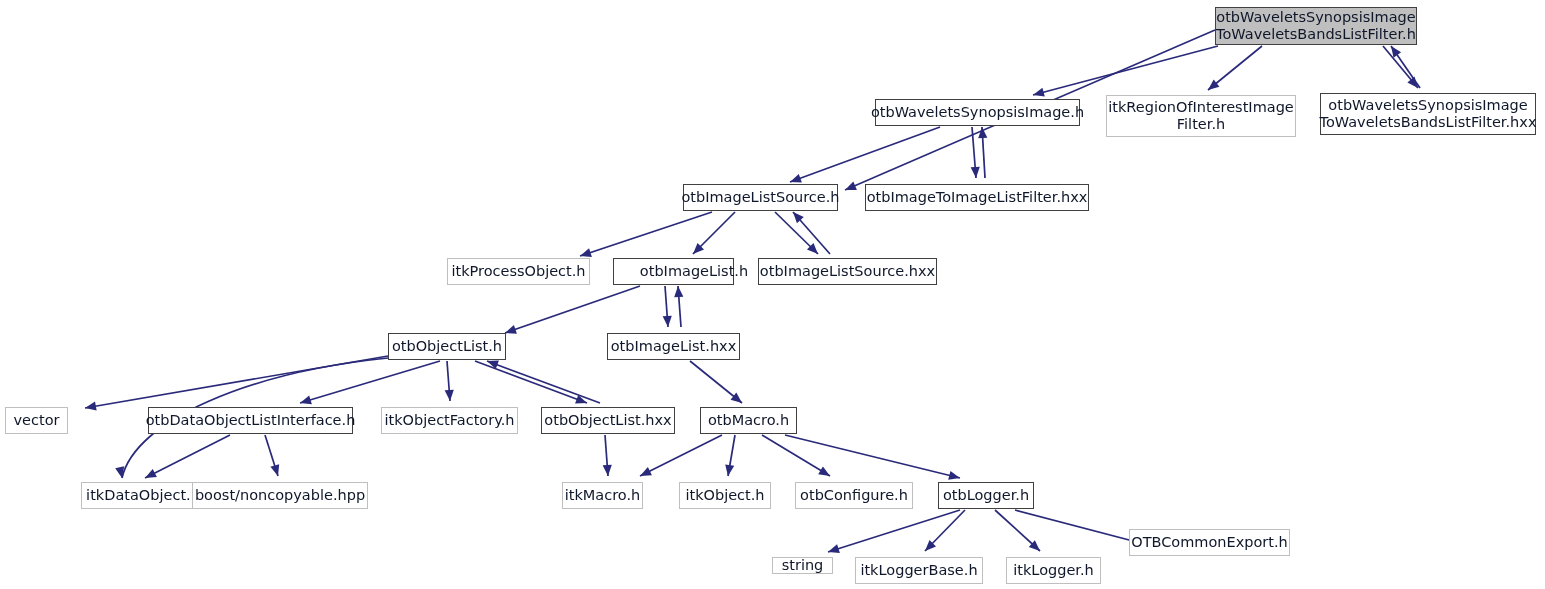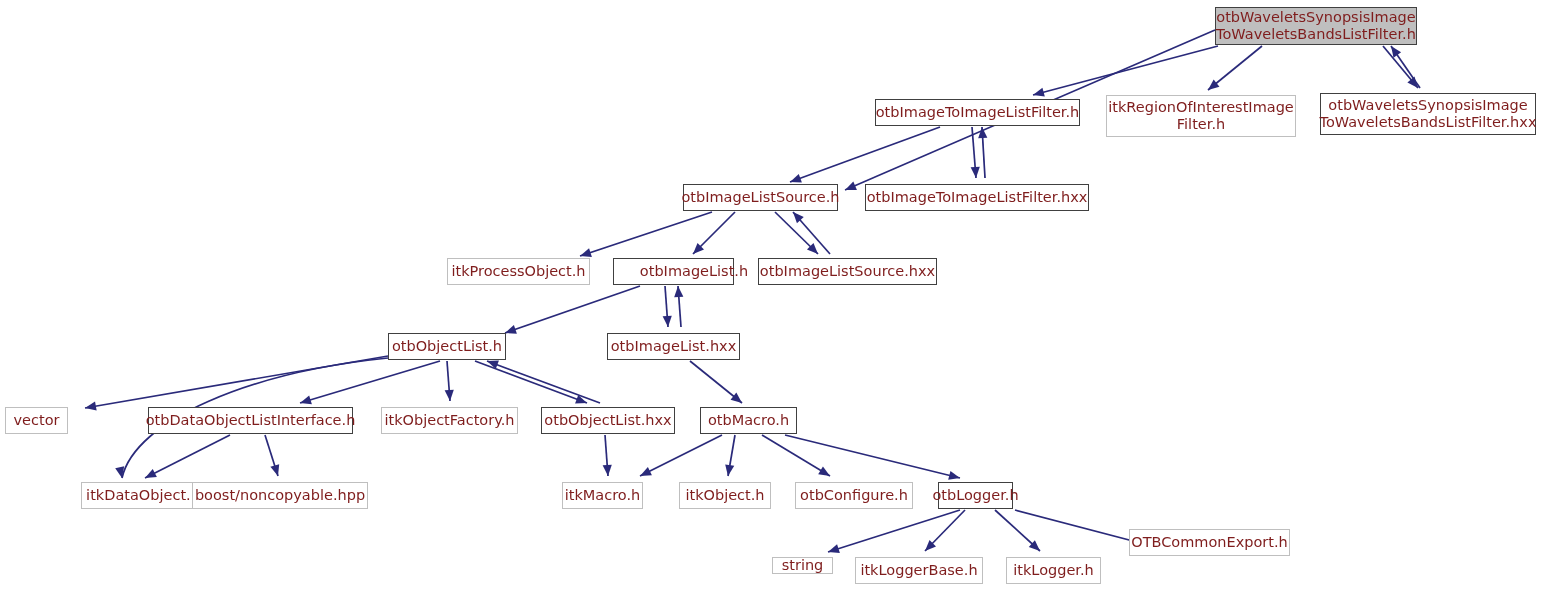--- a/index.html
+++ b/index.html
@@ -24,21 +24,21 @@
   }
   .node {
     position: absolute;
     box-sizing: border-box;
     display: flex;
     align-items: center;
     justify-content: center;
     text-align: center;
     line-height: 1.18;
     font-size: 14.5px;
-    color: #7f1d1d;
+    color: #0f172a;
     background: #ffffff;
     border: 1px solid #bfbfbf;
     white-space: pre;
     z-index: 5;
   }
   .node.strong {
     border: 1.6px solid #404040;
   }
   .node.current {
     background: #bfbfbf;
@@ -115,21 +115,21 @@
       <polygon points="0,0 -11,-4.6 -11,4.6" fill="#2a2a7a" transform="translate(925,551) rotate(135)"></polygon>
       <path d="M995,510 L1040,551" fill="none" stroke="#2a2a7a" stroke-width="1.7"></path>
       <polygon points="0,0 -11,-4.6 -11,4.6" fill="#2a2a7a" transform="translate(1040,551) rotate(42)"></polygon>
       <path d="M1015,510 L1175,552" fill="none" stroke="#2a2a7a" stroke-width="1.7"></path>
       <polygon points="0,0 -11,-4.6 -11,4.6" fill="#2a2a7a" transform="translate(1175,552) rotate(15)"></polygon>
     </svg>
 
   <div id="node-layer">
       <div class="node current" style="left: 1215px; top: 7px; width: 202px; height: 38px;">otbWaveletsSynopsisImage
 ToWaveletsBandsListFilter.h</div>
-      <div class="node strong" style="left: 875px; top: 99px; width: 205px; height: 27px;">otbImageToImageListFilter.h</div>
+      <div class="node strong" style="left: 875px; top: 99px; width: 205px; height: 27px;">otbWaveletsSynopsisImage.h</div>
       <div class="node " style="left: 1106px; top: 95px; width: 190px; height: 42px;">itkRegionOfInterestImage
 Filter.h</div>
       <div class="node strong" style="left: 1320px; top: 93px; width: 216px; height: 42px;">otbWaveletsSynopsisImage
 ToWaveletsBandsListFilter.hxx</div>
       <div class="node strong" style="left: 683px; top: 184px; width: 155px; height: 27px;">otbImageListSource.h</div>
       <div class="node strong" style="left: 865px; top: 184px; width: 224px; height: 27px;">otbImageToImageListFilter.hxx</div>
       <div class="node " style="left: 447px; top: 258px; width: 143px; height: 27px;">itkProcessObject.h</div>
       <div class="node strong" style="left: 613px; top: 258px; width: 121px; height: 27px; padding-left: 41px;">otbImageList.h</div>
       <div class="node strong" style="left: 758px; top: 258px; width: 179px; height: 27px;">otbImageListSource.hxx</div>
       <div class="node strong" style="left: 388px; top: 333px; width: 118px; height: 27px;">otbObjectList.h</div>
@@ -137,20 +137,20 @@
       <div class="node " style="left: 5px; top: 407px; width: 63px; height: 27px;">vector</div>
       <div class="node strong" style="left: 148px; top: 407px; width: 205px; height: 27px;">otbDataObjectListInterface.h</div>
       <div class="node " style="left: 381px; top: 407px; width: 137px; height: 27px;">itkObjectFactory.h</div>
       <div class="node strong" style="left: 541px; top: 407px; width: 134px; height: 27px;">otbObjectList.hxx</div>
       <div class="node strong" style="left: 700px; top: 407px; width: 97px; height: 27px;">otbMacro.h</div>
       <div class="node " style="left: 45px; top: 482px; width: 124px; height: 27px; margin-left: 36px;">itkDataObject.h</div>
       <div class="node " style="left: 192px; top: 482px; width: 176px; height: 27px;">boost/noncopyable.hpp</div>
       <div class="node " style="left: 562px; top: 482px; width: 81px; height: 27px;">itkMacro.h</div>
       <div class="node " style="left: 679px; top: 482px; width: 92px; height: 27px;">itkObject.h</div>
       <div class="node " style="left: 795px; top: 482px; width: 118px; height: 27px;">otbConfigure.h</div>
-      <div class="node strong" style="left: 938px; top: 482px; width: 75px; height: 27px;">otbLogger.h</div>
+      <div class="node strong" style="left: 938px; top: 482px; width: 96px; height: 27px;">otbLogger.h</div>
       <div class="node " style="left: 772px; top: 557px; width: 61px; height: 17px;">string</div>
       <div class="node " style="left: 855px; top: 557px; width: 128px; height: 27px;">itkLoggerBase.h</div>
       <div class="node " style="left: 1006px; top: 557px; width: 95px; height: 27px;">itkLogger.h</div>
       <div class="node " style="left: 1129px; top: 529px; width: 161px; height: 27px;">OTBCommonExport.h</div>
     </div>
 
 </div>
 
 </body></html>

